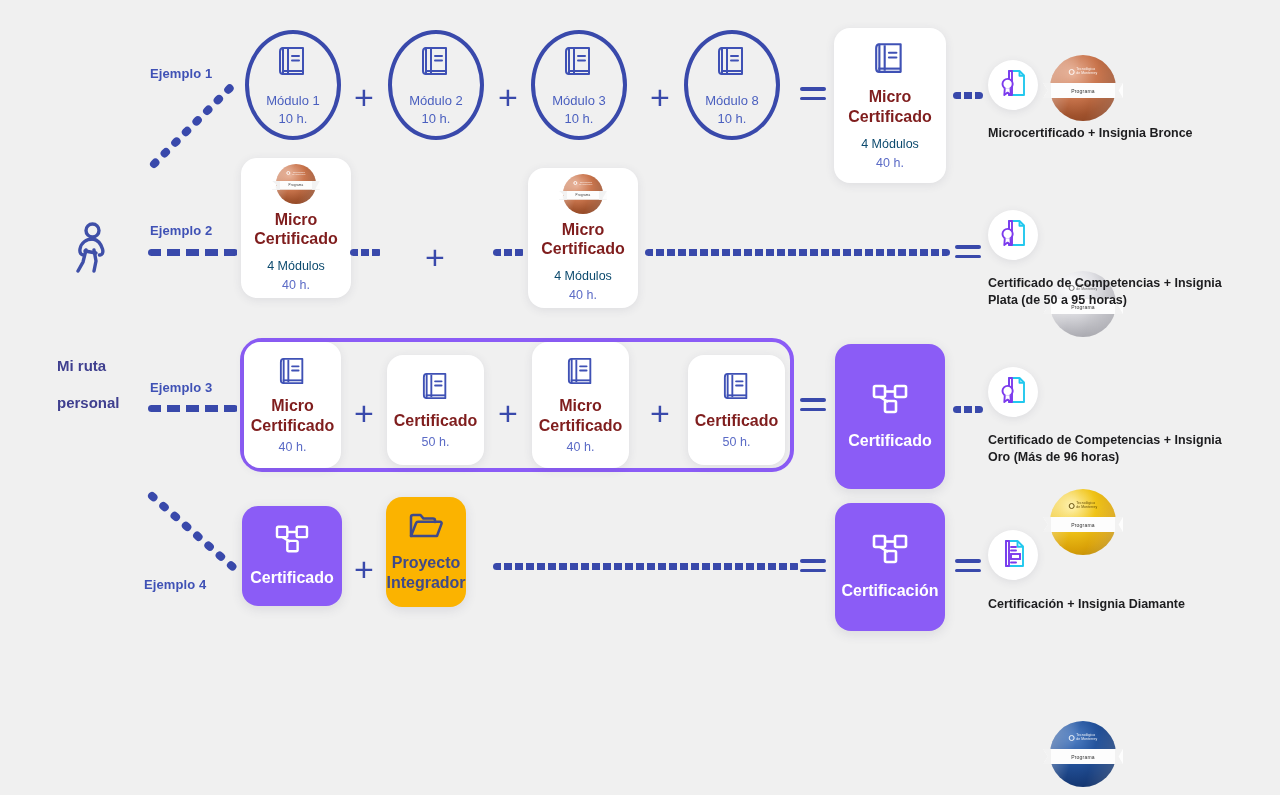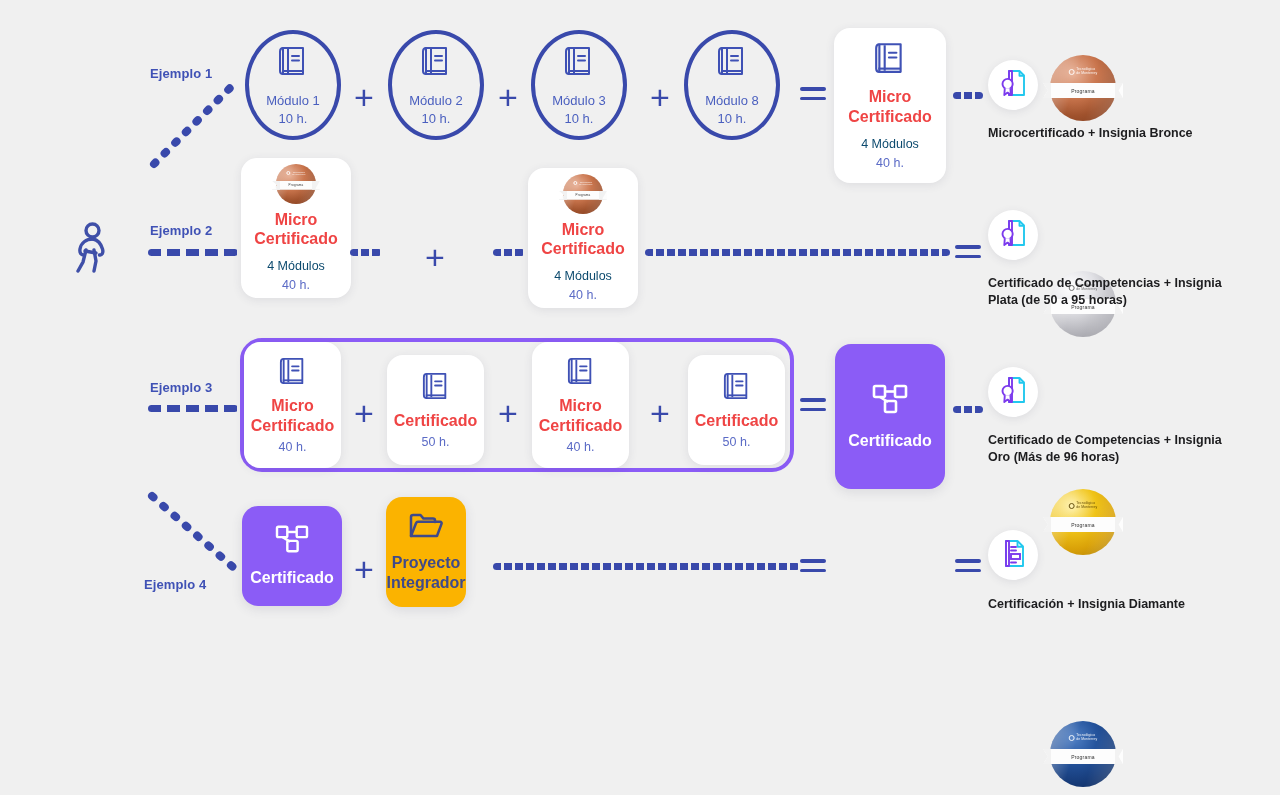--- a/index.html
+++ b/index.html
@@ -44,21 +44,21 @@
   .eq i{display:block;height:3.5px;background:#3949ab;border-radius:2px;}
   .eq i+i{margin-top:6px;}
 
   
   .card{
     background:#ffffff;border-radius:16px;
     box-shadow:0 2px 10px rgba(60,60,90,.10);
     display:flex;flex-direction:column;align-items:center;justify-content:center;
     box-sizing:border-box;text-align:center;
   }
-  .card .ctitle{font-size:16px;font-weight:700;color:#ef4444;line-height:1.2;}
+  .card .ctitle{font-size:16px;font-weight:700;color:#7f1d1d;line-height:1.2;}
   .card .csub{font-size:12.5px;color:#0c4a6e;margin-top:11px;text-align:center;}
   .card .chours{font-size:12.5px;color:#5b6bc6;margin-top:5px;}
 
   
   .solid{
     border-radius:16px;display:flex;flex-direction:column;
     align-items:center;justify-content:center;box-sizing:border-box;text-align:center;
     box-shadow:0 3px 12px rgba(60,60,90,.12);
   }
   .solid.purple{background:#8b5cf6;}
@@ -150,20 +150,24 @@
     <svg width="40" height="52" viewBox="0 0 40 52" fill="none">
       <circle cx="20.5" cy="8.5" r="6.5" stroke="#3f4fa8" stroke-width="3.4"></circle>
       <path d="M21 17 C14 17 9 21 8 27 C7.4 30.6 9 33 11.5 33" stroke="#3f4fa8" stroke-width="3.4" stroke-linecap="round" fill="none"></path>
       <path d="M21 17 C26 18 29 22 30.5 27 C31.6 30.6 30 33.5 27.5 33" stroke="#3f4fa8" stroke-width="3.4" stroke-linecap="round" fill="none"></path>
       <path d="M14 28 L11 40 L6 49" stroke="#3f4fa8" stroke-width="3.4" stroke-linecap="round" fill="none"></path>
       <path d="M22 28 L24 39 L22 49" stroke="#3f4fa8" stroke-width="3.4" stroke-linecap="round" fill="none"></path>
       <path d="M13 29 L24 31" stroke="#3f4fa8" stroke-width="3.4" stroke-linecap="round" fill="none"></path>
     </svg>
   </div>
 
+  <div class="abs ruta-label" style="left:57px;top:338px;width:110px;">
+    <span>Mi ruta</span><br>
+    <span>personal</span>
+  </div>
 
   <div class="abs ex-label" style="left:150px;top:66px;">Ejemplo 1</div>
 
   <div class="diag" style="left:148px;top:78px;">
     <svg width="92" height="92" viewBox="0 0 92 92">
       <line x1="6" y1="86" x2="86" y2="6" stroke="#3949ab" stroke-width="8" stroke-linecap="round" stroke-dasharray="2 13"></line>
     </svg>
   </div>
 
   <div class="abs mod-circle" style="left:245px;top:30px;">
@@ -502,20 +506,32 @@
     <span class="stitle">Integrador</span>
   </div>
 
   <div class="abs dash short" style="left:493px;top:563px;width:307px;"></div>
 
   <div class="abs eq" style="left:800px;top:559px;">
     <i></i>
       <i></i>
   </div>
 
+  <div class="abs solid purple" style="left:835px;top:503px;width:110px;height:128px;">
+    <span style="margin-bottom:12px;">
+      <svg width="38" height="32" viewBox="0 0 38 32" fill="none">
+        <rect x="3" y="3" width="11" height="11" rx="1.5" stroke="#fff" stroke-width="2.6"></rect>
+        <rect x="24" y="3" width="11" height="11" rx="1.5" stroke="#fff" stroke-width="2.6"></rect>
+        <rect x="14" y="18" width="11" height="11" rx="1.5" stroke="#fff" stroke-width="2.6"></rect>
+        <path d="M14 8.5 H24" stroke="#fff" stroke-width="2.6"></path>
+        <path d="M9 14 L17 19" stroke="#fff" stroke-width="2.6"></path>
+      </svg>
+    </span>
+    <span class="stitle">Certificación</span>
+  </div>
 
   <div class="abs eq" style="left:955px;top:559px;">
     <i></i>
       <i></i>
   </div>
 
   <div class="abs icon-circle" style="left:988px;top:530px;">
     <span>
       <svg width="27" height="29" viewBox="0 0 27 29" fill="none">
         <path d="M6 2 H17.5 L23 7.5 V27 H6 Z" stroke="#22c8ee" stroke-width="1.9" stroke-linejoin="round"></path>

